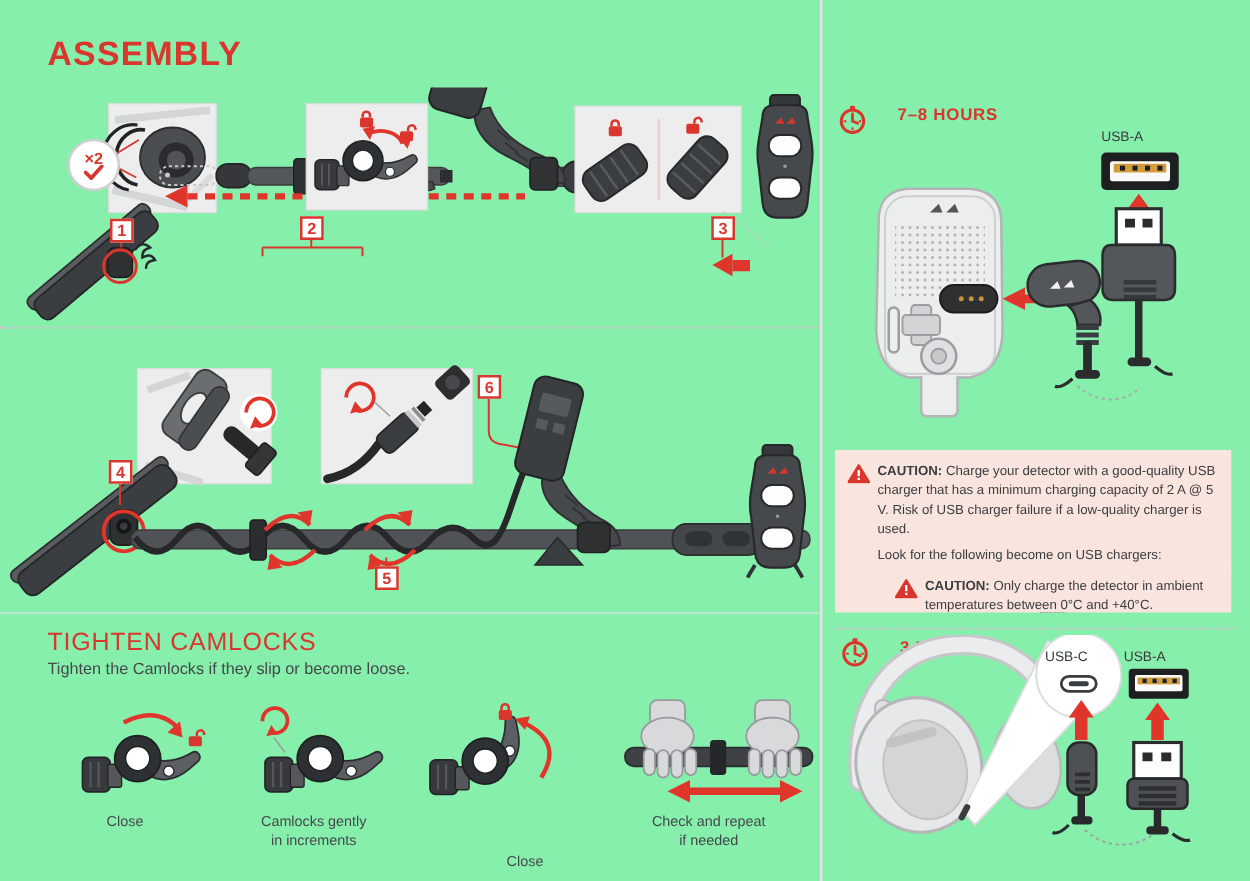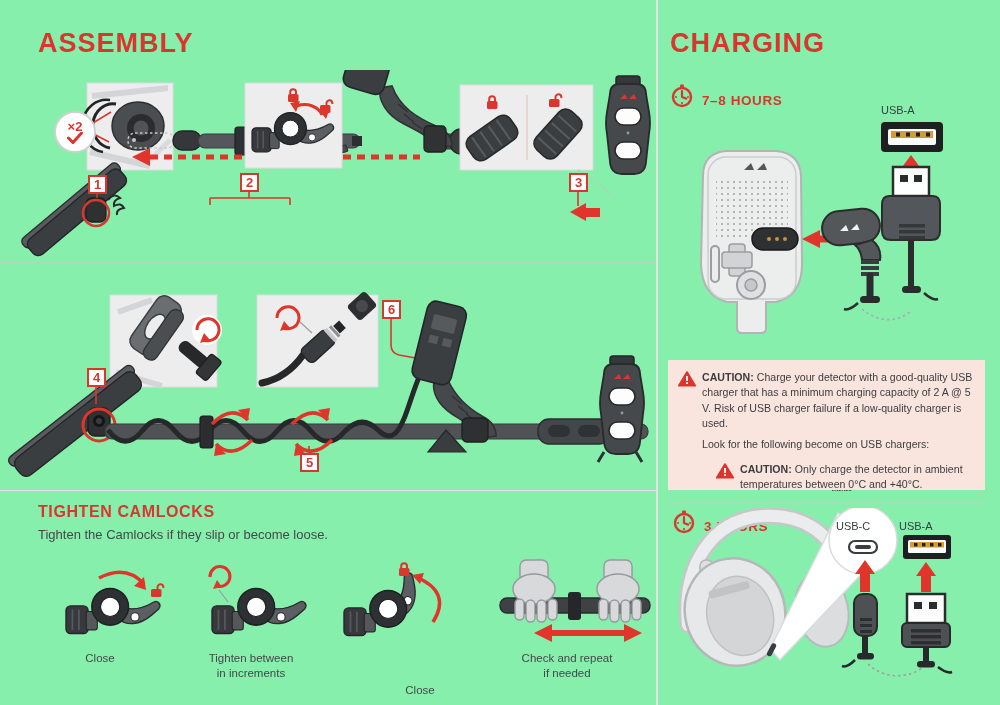--- a/index.html
+++ b/index.html
@@ -1,20 +1,20 @@
 <!DOCTYPE html>
 <html><head>
 <meta charset="utf-8">
 <style>
   html,body{margin:0;padding:0;background:#f2f2f2;}
   .page{position:relative;width:1000px;height:705px;background:#86efac;overflow:hidden;
         font-family:"Liberation Sans",sans-serif;color:#3a3d40;}
   .abs{position:absolute;}
   h1.sec-title{margin:0;font-size:27px;font-weight:800;letter-spacing:1px;color:#d9372e;}
-  h2.sub-title{margin:0;font-size:16px;font-weight:700;letter-spacing:.6px;color:#d9372e;}
+  h2.sub-title{margin:0;font-size:20px;font-weight:400;letter-spacing:.6px;color:#d9372e;}
   .body-text{font-size:13px;color:#45484b;}
   .divider-v{width:2px;background:#e2e3e4;}
   .divider-h{height:1px;background:#dfe0e1;}
   .divider-dotted{border-top:2px dotted #c9cacb;height:0;}
   .step-badge{width:19px;height:19px;background:#fff;border:2px solid #d9372e;color:#d9372e;
       font-size:13px;font-weight:700;display:flex;align-items:center;justify-content:center;box-sizing:border-box;z-index:5;}
   .x2-badge{width:42px;height:42px;border-radius:50%;background:#fff;border:2px solid #cfd0d1;
       display:flex;flex-direction:column;align-items:center;justify-content:center;z-index:5;box-sizing:border-box;}
   .x2-badge .x2t{color:#d9372e;font-size:13px;font-weight:700;line-height:11px;}
   .duration{color:#d9372e;font-size:13.5px;font-weight:800;letter-spacing:.6px;}
@@ -26,21 +26,21 @@
   .caution-box .c-text{font-size:10.6px;line-height:1.45;color:#3a3d40;}
   .caution-box .b{font-weight:700;}
   .caution-box .c-note{margin-top:6px;}
   .marks-row{display:flex;align-items:center;gap:13px;margin-top:7px;color:#26282a;}
   .ce-mark{font-size:17px;font-weight:700;letter-spacing:4px;}
   .eac-mark{font-size:14px;font-weight:800;letter-spacing:.5px;}
   .etl-mark{display:flex;flex-direction:column;align-items:center;line-height:1;}
   .etl-circle{width:20px;height:20px;border:2px solid #26282a;border-radius:50%;
       display:flex;align-items:center;justify-content:center;font-size:6.5px;font-weight:800;}
   .etl-sub{font-size:5.5px;font-weight:700;border-top:1px solid #26282a;margin-top:1px;padding-top:1px;}
-  .clock-row{display:flex;align-items:flex-end;gap:8px;}
+  .clock-row{display:flex;align-items:flex-start;gap:24px;}
   svg{display:block;}
 </style>
 </head>
 <body>
 
 <div class="page">
 
   <div class="abs divider-v" style="left:656px;top:0;height:705px;"></div>
   <div class="abs divider-dotted" style="left:0;top:261px;width:656px;z-index:0;"></div>
   <div class="abs divider-h" style="left:0;top:490px;width:656px;"></div>
@@ -348,27 +348,26 @@
         <rect x="621" y="600" width="9" height="22" rx="4.5"></rect>
         <rect x="632" y="599" width="9" height="21" rx="4.5"></rect>
       </g>
       <line x1="549" y1="633" x2="627" y2="633" stroke="#e0352b" stroke-width="6"></line>
       <polygon points="534,633 552,624 552,642" fill="#e0352b"></polygon>
       <polygon points="642,633 624,624 624,642" fill="#e0352b"></polygon>
     </g>
   </svg>
 
   <div class="abs caption" style="left:40px;top:651px;width:120px;">Close</div>
-  <div class="abs caption" style="left:185px;top:651px;width:132px;">Tighten between
+  <div class="abs caption" style="left:185px;top:651px;width:132px;">Camlocks gently
 in increments</div>
   <div class="abs caption" style="left:370px;top:651px;width:100px;margin-top:32px;">Close</div>
   <div class="abs caption" style="left:503px;top:651px;width:128px;">Check and repeat
 if needed</div>
 
-  <h1 class="abs sec-title" style="left:670px;top:28px;">CHARGING</h1>
 
   <div class="abs clock-row" style="left:670px;top:84px;">
     <svg width="24" height="24" viewBox="0 0 24 24">
       <rect x="10" y="0.5" width="4" height="3.4" rx="1" fill="#d9372e"></rect>
       <circle cx="12" cy="13" r="9" fill="none" stroke="#d9372e" stroke-width="2.4"></circle>
       <path d="M12,6 v2 M19,13 h-2 M12,20 v-2 M5,13 h2" stroke="#d9372e" stroke-width="1.6"></path>
       <path d="M12,13 L12,7.8 M12,13 L16.2,14.6" stroke="#d9372e" stroke-width="2.2" stroke-linecap="round"></path>
     </svg>
     <span class="duration">7–8 HOURS</span>
   </div>

